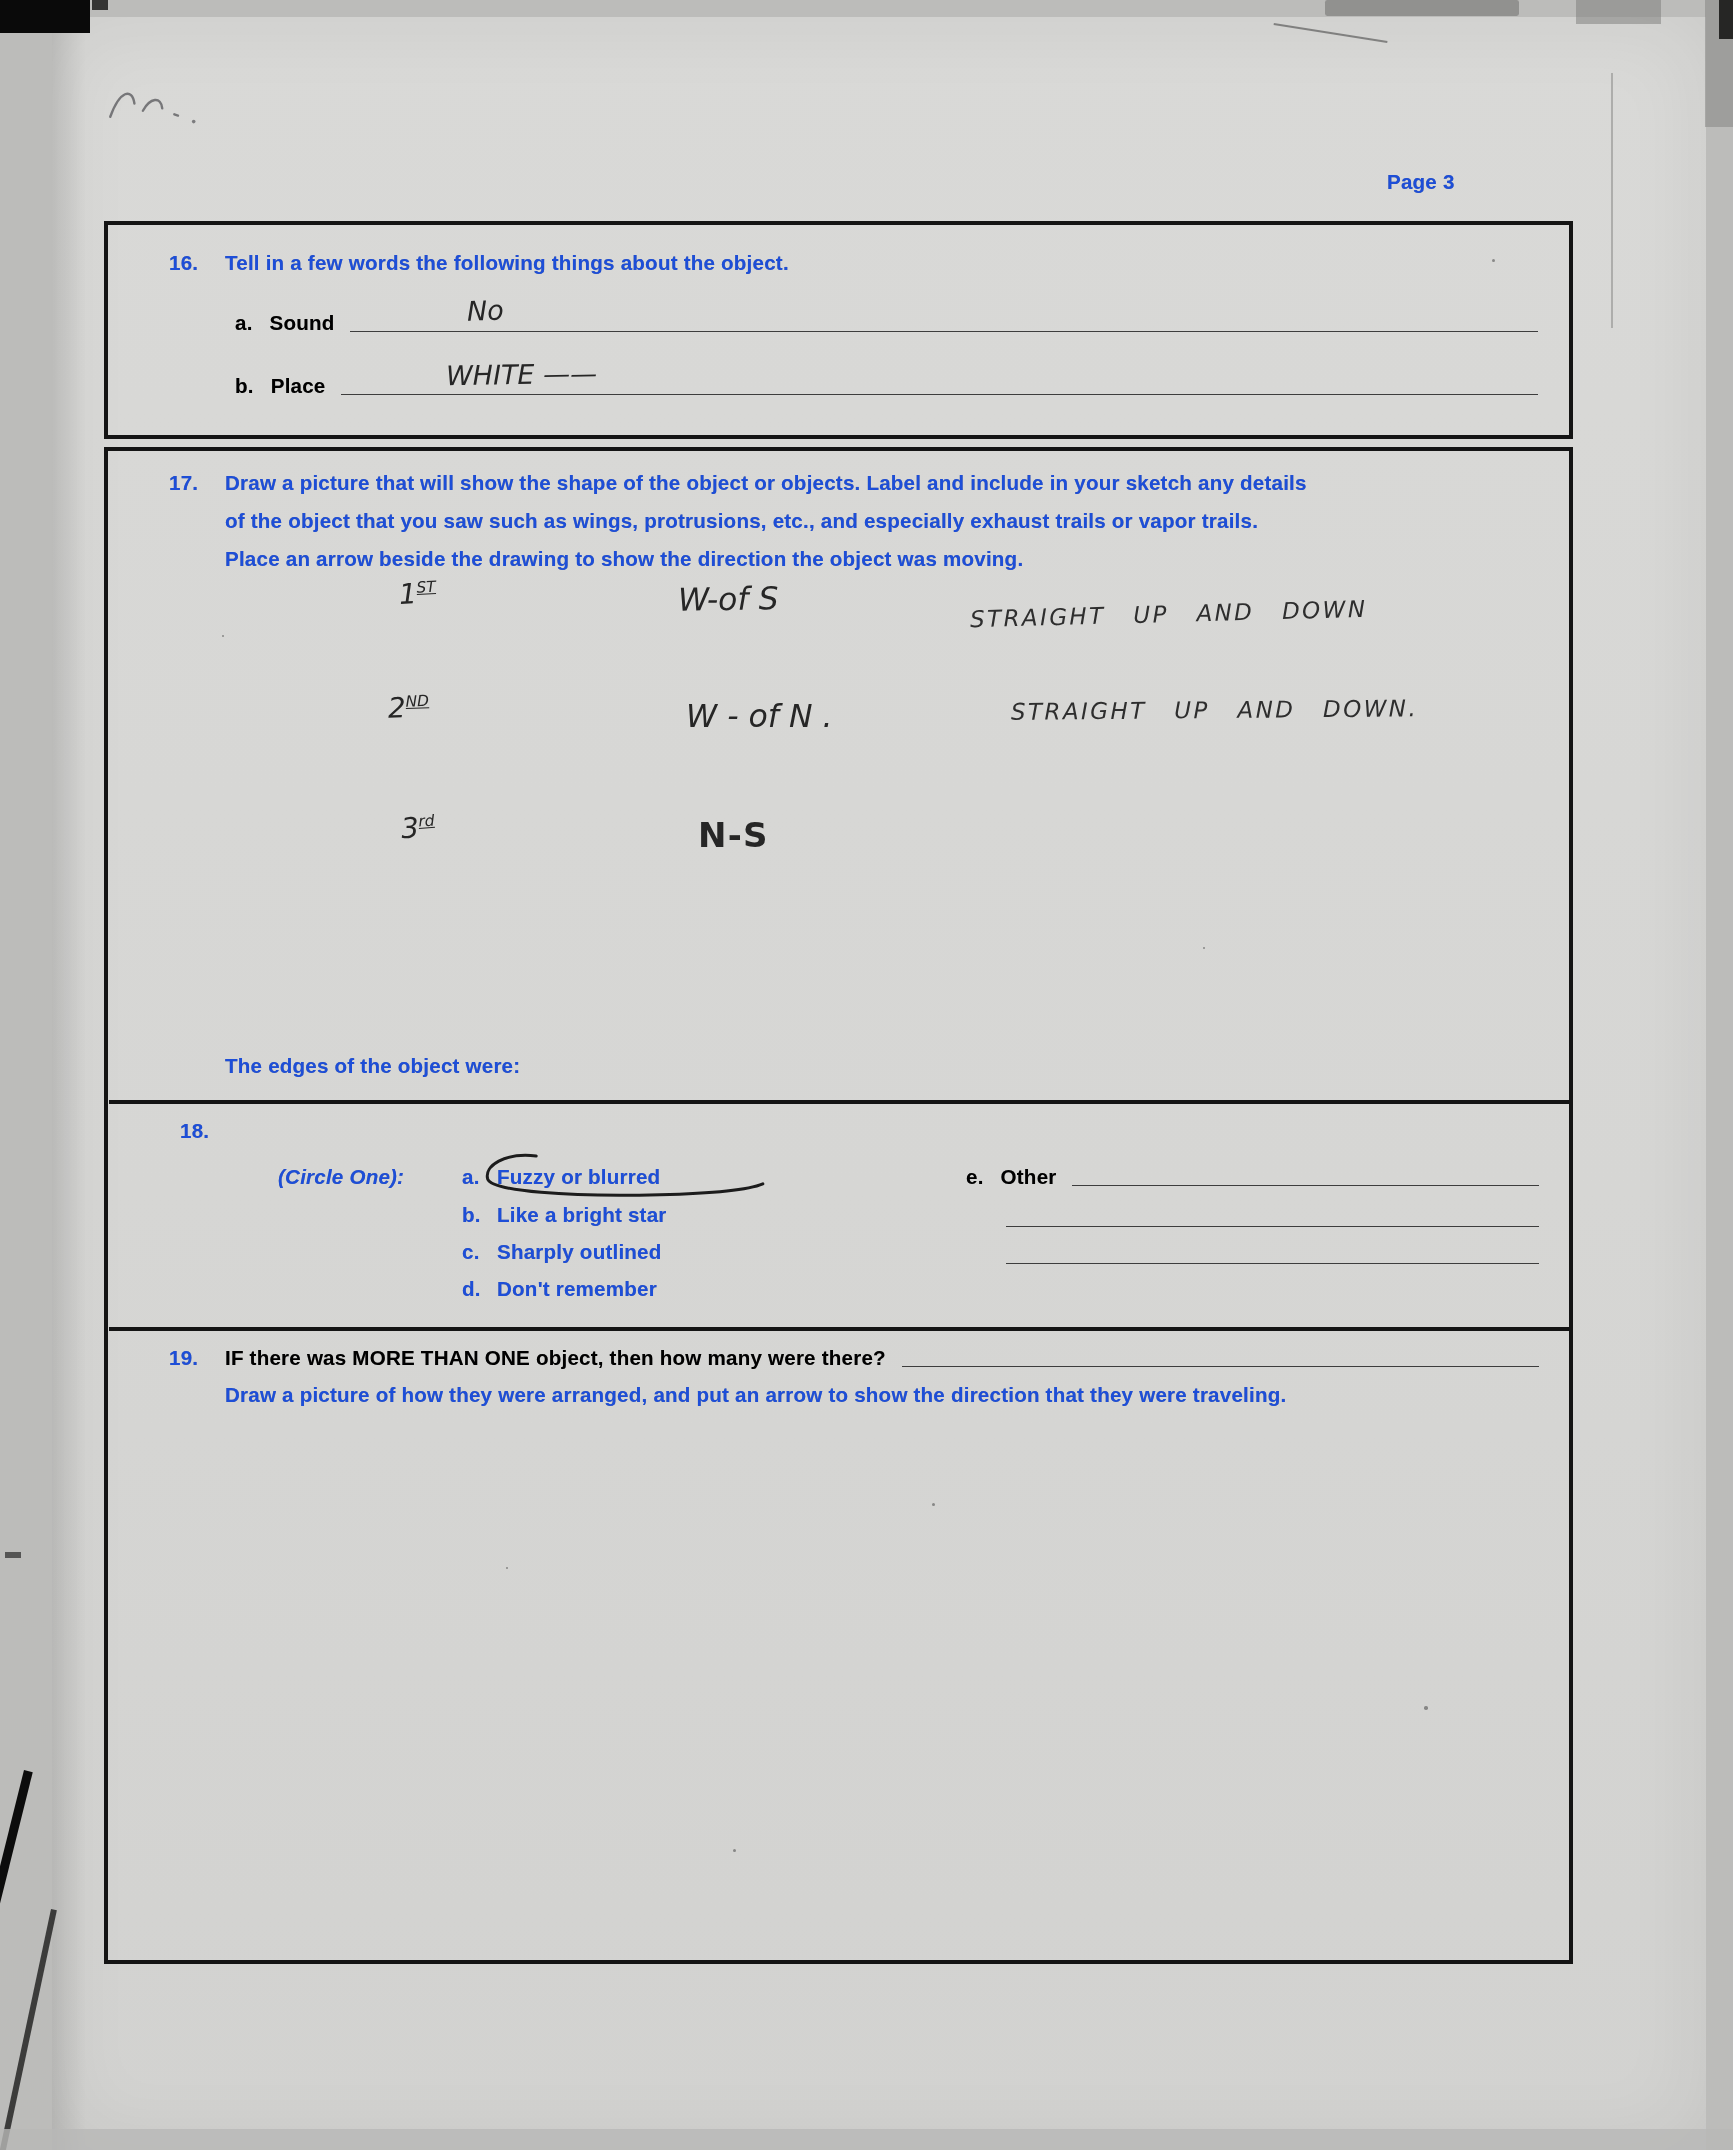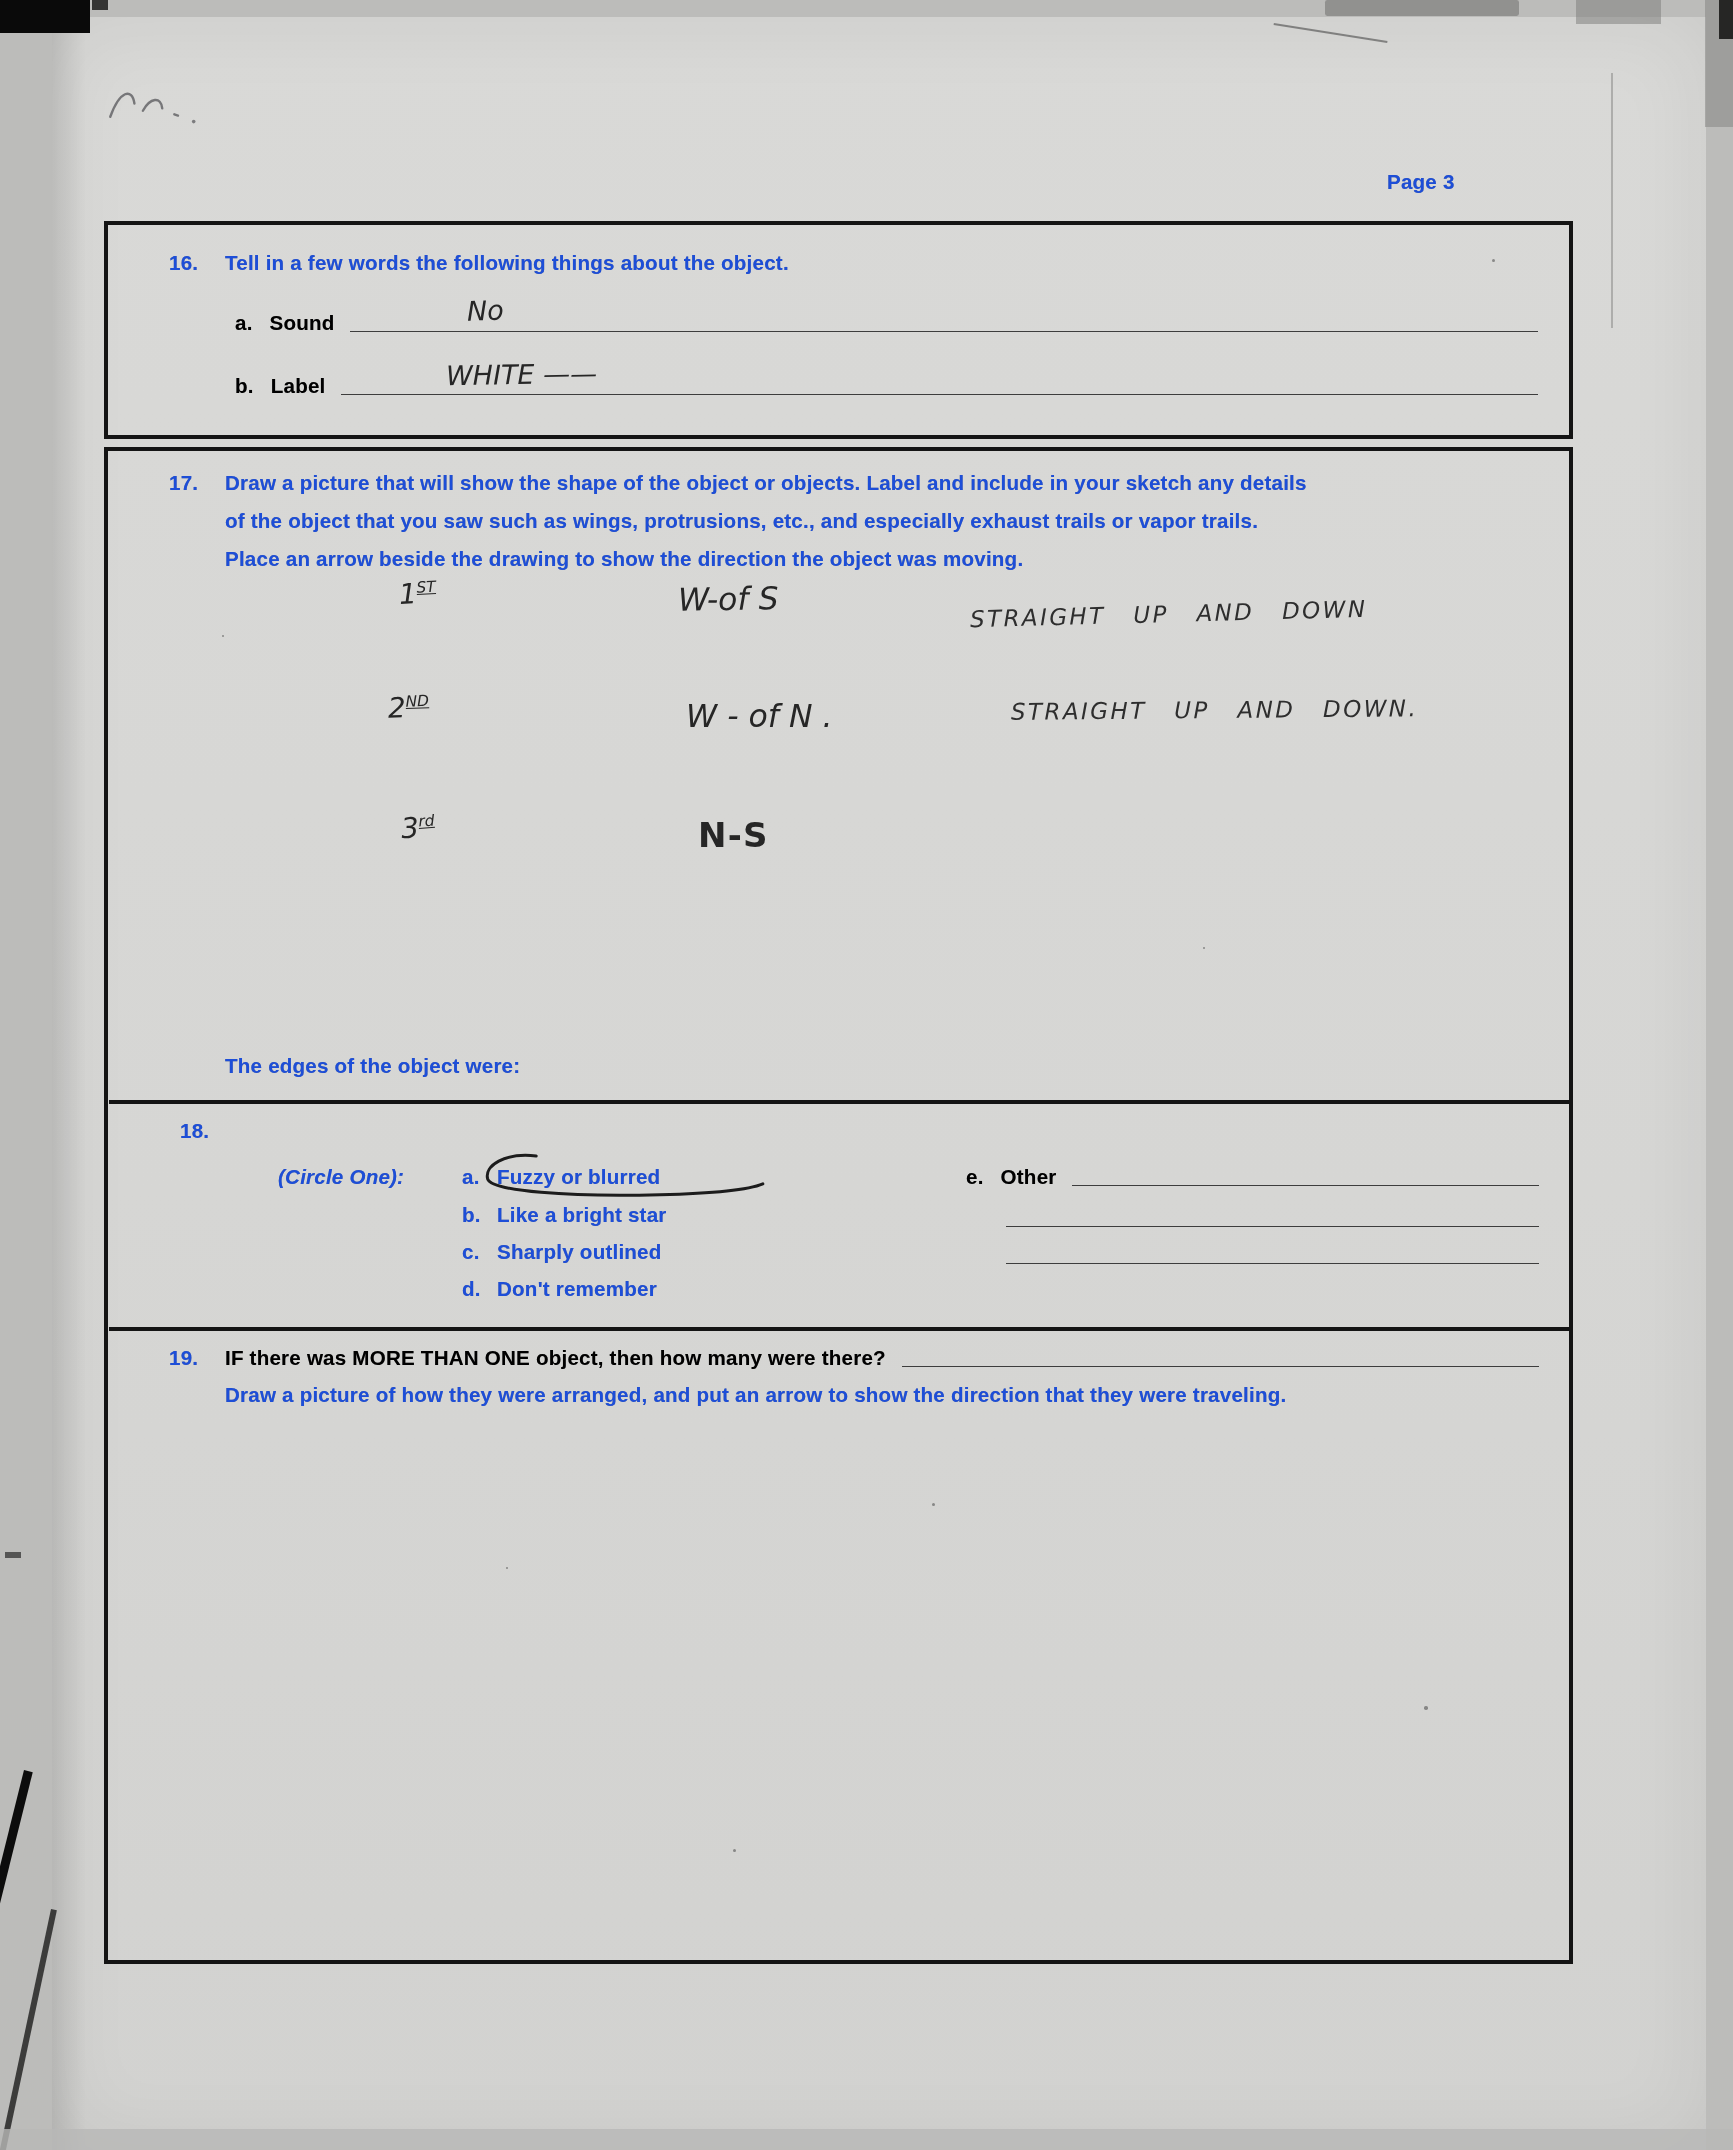--- a/index.html
+++ b/index.html
@@ -72,21 +72,21 @@
 
   <div class="flexrow" style="left:235px;top:307px;width:1303px;height:28px;">
     <span class="typed letter">a.</span>
     <span class="typed">Sound</span>
     <div class="fill-rule"></div>
   </div>
   <div class="t hand" style="left:467px;top:295px;font-size:27px;transform:rotate(-2deg);">No</div>
 
   <div class="flexrow" style="left:235px;top:370px;width:1303px;height:28px;">
     <span class="typed letter">b.</span>
-    <span class="typed">Label</span>
+    <span class="typed">Place</span>
     <div class="fill-rule"></div>
   </div>
   <div class="t hand" style="left:446px;top:359px;font-size:27px;transform:rotate(-1deg);">WHITE ——</div>
 
   <div class="box" style="left:104px;top:447px;width:1469px;height:1517px;"></div>
   <div class="hdiv" style="left:109px;top:1100px;width:1461px;"></div>
   <div class="hdiv" style="left:109px;top:1327px;width:1461px;"></div>
 
   <div class="t typed" style="left:169px;top:471px;">17.</div>
   <div class="t typed" style="left:225px;top:471px;">Draw a picture that will show the shape of the object or objects.  Label and include in your sketch any details</div>

